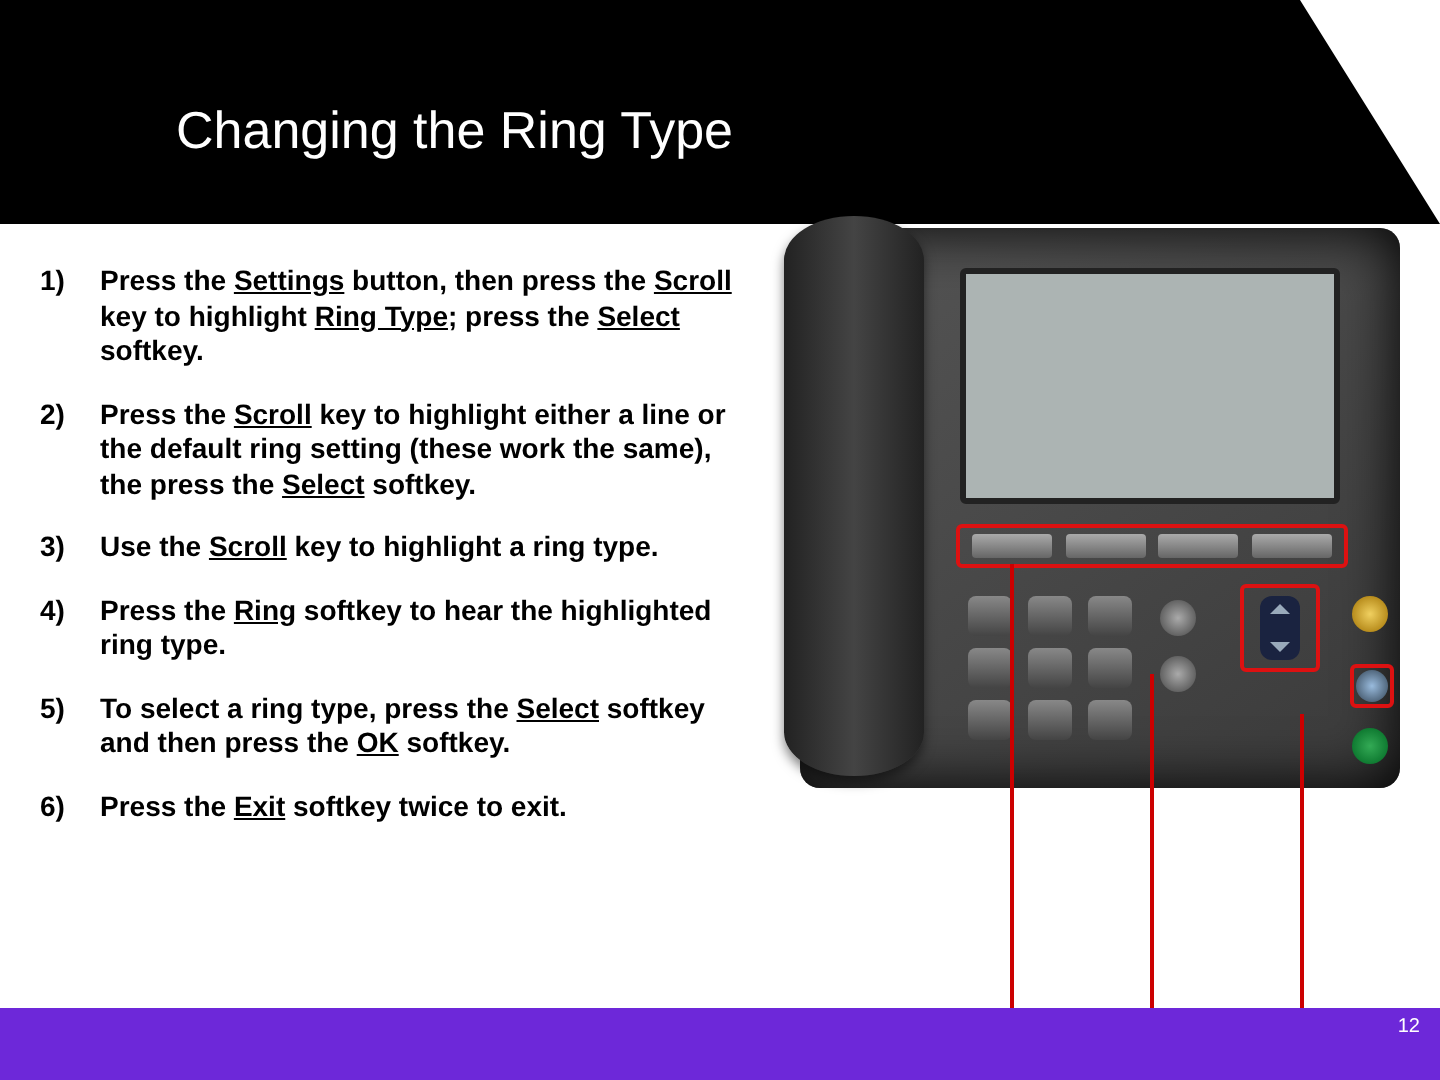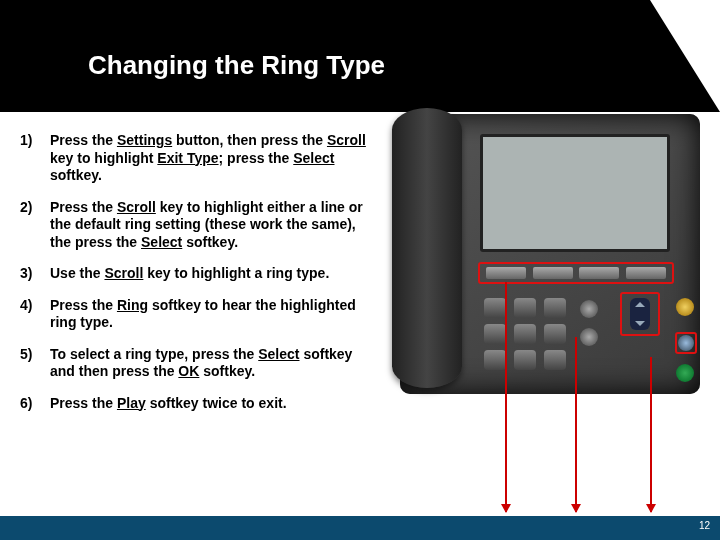--- a/index.html
+++ b/index.html
@@ -1,19 +1,19 @@
 <!DOCTYPE html>
 <html><head>
 <meta charset="utf-8">
 <style>
   * { margin: 0; padding: 0; box-sizing: border-box; }
   html, body { width: 720px; height: 540px; font-family: Arial, sans-serif; background: #fff; overflow: hidden; }
   .slide { position: relative; width: 720px; height: 540px; }
   .header { position: relative; height: 112px; background: #000; }
-  .title { position: absolute; left: 88px; top: 50px; color: #fff; font-size: 26px; font-weight: bold; }
+  .title { position: absolute; left: 88px; top: 50px; color: #fff; font-size: 26px; font-weight: normal; }
   .chevron { position: absolute; right: 0; top: 0; width: 0; height: 0; border-style: solid; border-width: 0 70px 112px 44px; border-color: transparent #fff transparent transparent; }
   .body { position: relative; padding: 20px 20px 0 20px; }
   .steps { list-style: none; }
   .step { display: flex; margin-bottom: 14px; max-width: 350px; }
   .num { width: 30px; font-weight: bold; font-size: 14px; }
   .txt { flex: 1; font-weight: bold; font-size: 14px; line-height: 1.25; }
   .uline { text-decoration: underline; }
   .phone { position: absolute; left: 400px; top: 2px; width: 300px; height: 280px; background: linear-gradient(145deg,#555,#3a3a3a); border-radius: 10px; box-shadow: inset 0 0 30px #000; }
   .handset { position: absolute; left: -8px; top: -6px; width: 70px; height: 280px; background: linear-gradient(90deg,#222,#444,#222); border-radius: 40px/25px; box-shadow: 0 3px 6px rgba(0,0,0,.5); }
   .screen { position: absolute; left: 80px; top: 20px; width: 190px; height: 118px; background: #acb4b3; border: 3px solid #222; border-radius: 3px; }
@@ -33,57 +33,57 @@
   .rb1 { left: 180px; top: 186px; } .rb2 { left: 180px; top: 214px; }
   .rb3 { left: 276px; top: 184px; background: radial-gradient(#f0d060,#a07000); }
   .rb4 { left: 276px; top: 250px; background: radial-gradient(#3a5,#062); } 
   .setbtn { position:absolute; left:278px; top:221px; width:16px; height:16px; border-radius:50%; background: radial-gradient(#9bd,#345); }
   .arrow { position: absolute; width: 2px; background: #c00; }
   .arrow::after { content:''; position:absolute; bottom:-1px; left:-4px; width:0; height:0; border-left:5px solid transparent; border-right:5px solid transparent; border-top:9px solid #c00; }
   .a1 { left: 505px; top: 170px; height: 230px; }
   .a2 { left: 575px; top: 225px; height: 175px; }
   .a3 { left: 650px; top: 245px; height: 155px; }
   .labels { position: absolute; left: 470px; top: 404px; display: flex; gap: 28px; font-weight: bold; font-size: 15px; }
-  .footer { position: absolute; left: 0; bottom: 0; width: 720px; height: 24px; background: #0c4a6e; }
+  .footer { position: absolute; left: 0; bottom: 0; width: 720px; height: 36px; background: #6d28d9; }
   .footer .pnum { position: absolute; right: 10px; top: 4px; font-size: 10px; color: #fff; }
 </style>
 </head>
 <body>
 
 <div class="slide">
   <div class="header">
     <div class="title">Changing the Ring Type</div>
     <div class="chevron"></div>
   </div>
 
   <div class="body">
     <ol class="steps" id="steps">
         <li class="step">
           <div class="num">1)</div>
-          <div class="txt">Press the <span class="uline">Settings</span> button, then press the <span class="uline">Scroll</span> key to highlight <span class="uline">Exit Type</span>; press the <span class="uline">Select</span> softkey.</div>
+          <div class="txt">Press the <span class="uline">Settings</span> button, then press the <span class="uline">Scroll</span> key to highlight <span class="uline">Ring Type</span>; press the <span class="uline">Select</span> softkey.</div>
         </li>
         <li class="step">
           <div class="num">2)</div>
           <div class="txt">Press the <span class="uline">Scroll</span>  key to highlight either  a line or the default ring setting (these work the same), the press the <span class="uline">Select</span> softkey.</div>
         </li>
         <li class="step">
           <div class="num">3)</div>
           <div class="txt">Use the <span class="uline">Scroll</span>  key to highlight a ring type.</div>
         </li>
         <li class="step">
           <div class="num">4)</div>
           <div class="txt">Press the  <span class="uline">Ring</span> softkey to hear the highlighted ring type.</div>
         </li>
         <li class="step">
           <div class="num">5)</div>
           <div class="txt">To select a ring type, press the <span class="uline">Select</span> softkey and then press the <span class="uline">OK</span> softkey.</div>
         </li>
         <li class="step">
           <div class="num">6)</div>
-          <div class="txt">Press the <span class="uline">Play</span> softkey twice to exit.</div>
+          <div class="txt">Press the <span class="uline">Exit</span> softkey twice to exit.</div>
         </li>
       </ol>
 
     <div class="phone">
       <div class="handset"></div>
       <div class="screen"></div>
       <div class="softkeys">
         <div class="sk"></div>
         <div class="sk"></div>
         <div class="sk"></div>

